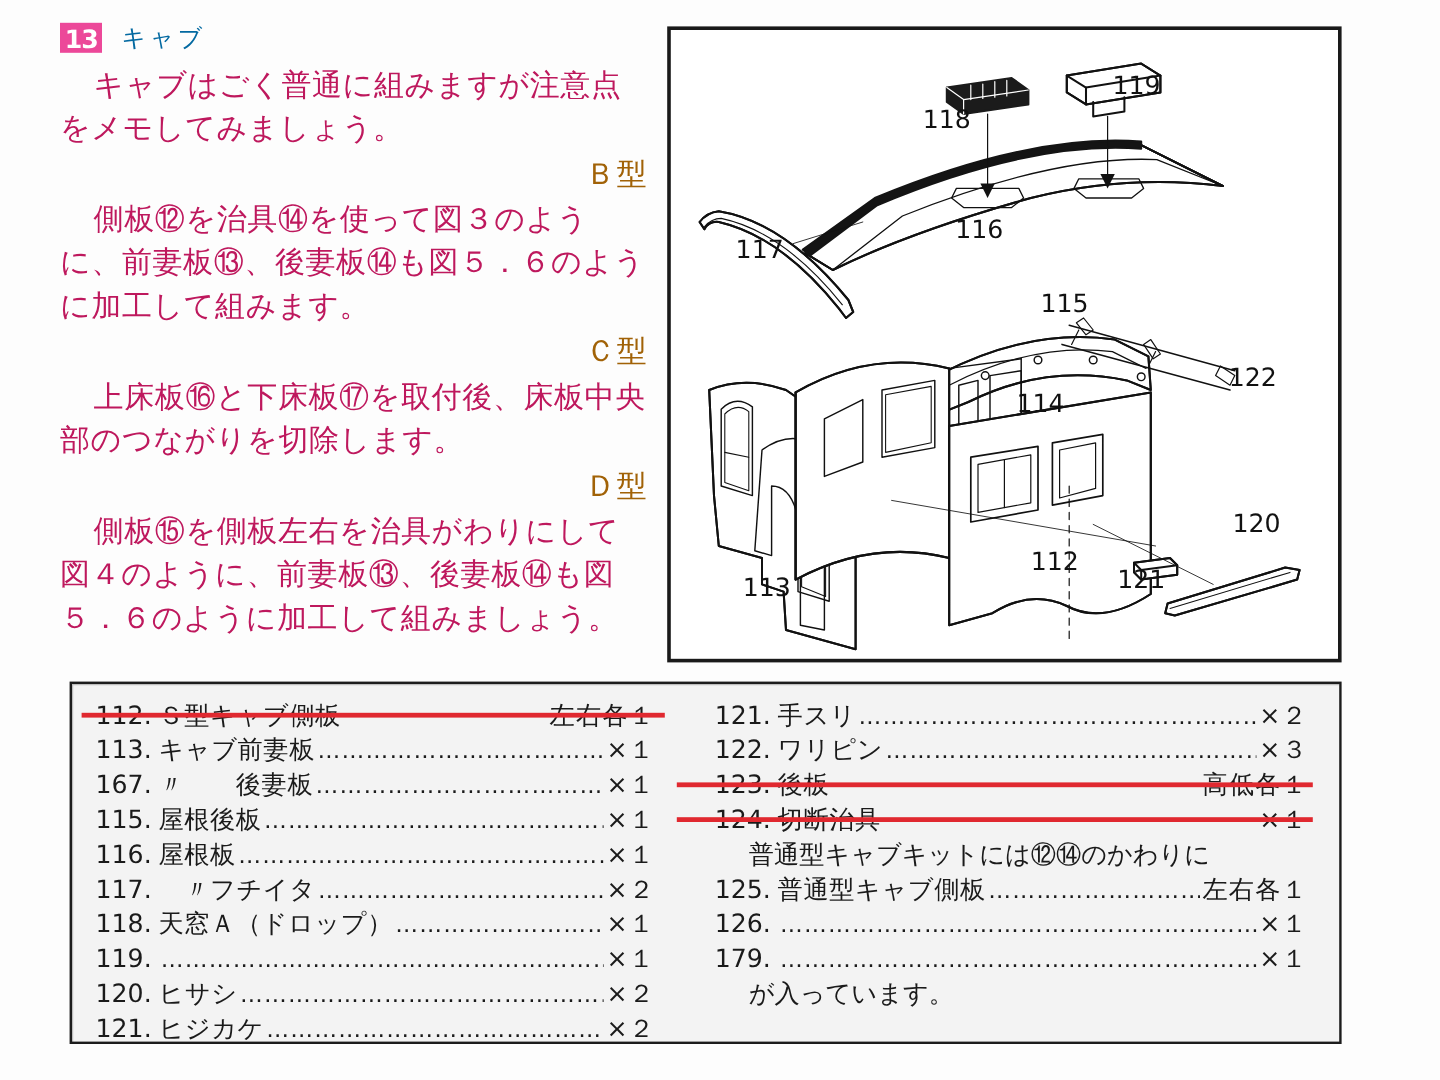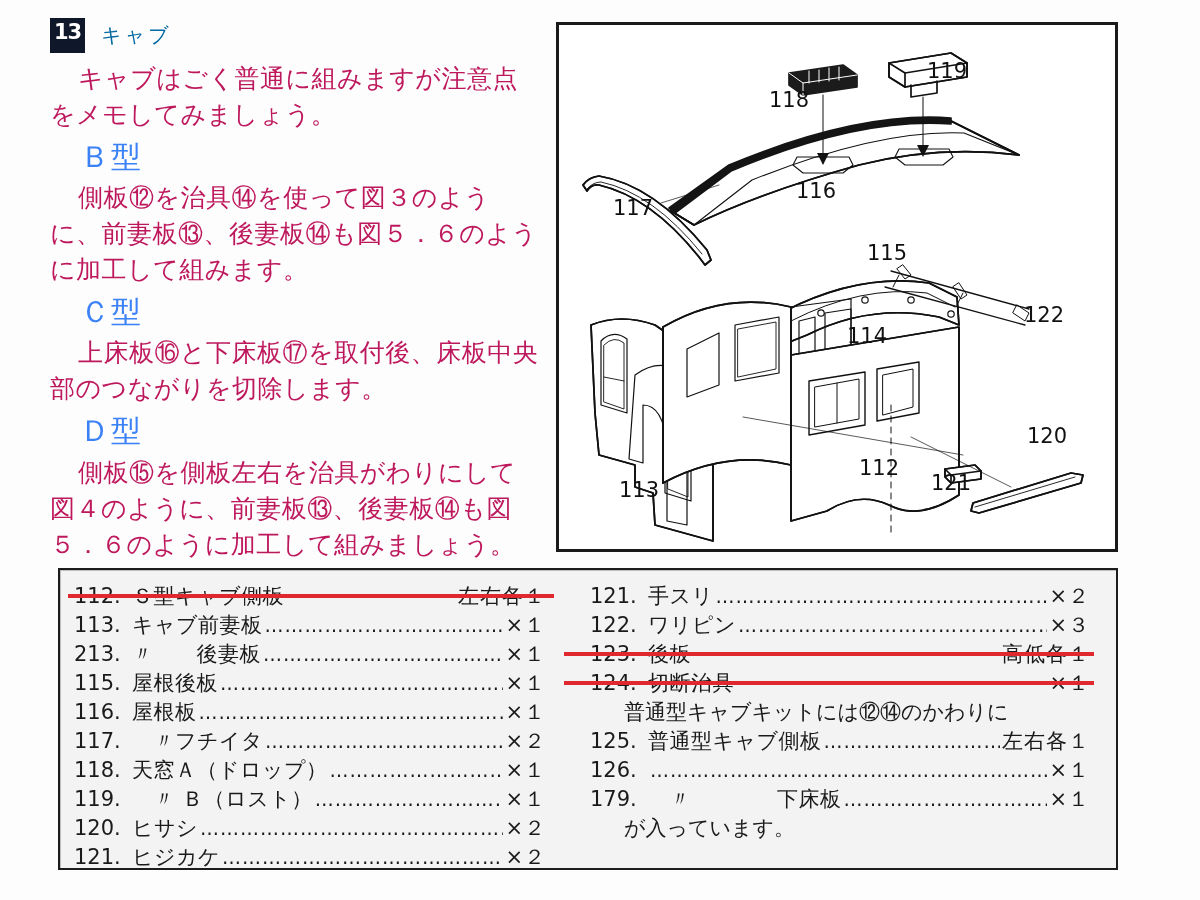--- a/index.html
+++ b/index.html
@@ -25,49 +25,50 @@
     width: 490px;
   }
   .section-heading {
     display: flex;
     align-items: center;
     gap: 16px;
     margin-bottom: 8px;
   }
   .section-badge {
     display: inline-block;
-    background: #0f172a;
+    background: #ec4899;
     color: #ffffff;
     font-size: 21px;
     font-weight: bold;
     line-height: 1;
-    padding: 4px 4px 10px 4px;
+    padding: 4px 4px 0 4px;
     letter-spacing: -1px;
     font-family: "DejaVu Sans", "Liberation Sans", sans-serif;
   }
   .section-title {
     font-size: 20px;
     color: #0369a1;
     letter-spacing: 3px;
   }
   .para {
     font-size: 25px;
     line-height: 1.44;
     color: #be185d;
     letter-spacing: 0.5px;
     margin: 0 0 2px 0;
     text-indent: 28px;
   }
   .subhead {
-    font-size: 30px;
+    font-size: 25px;
     line-height: 1.44;
-    color: #3b82f6;
+    color: #a16207;
     margin: 0 0 2px 0;
     padding-left: 30px;
     letter-spacing: 1px;
+    text-align: right;
   }
 
   
   #diagram-panel {
     position: absolute;
     left: 556px;
     top: 22px;
     width: 562px;
     height: 530px;
     border: 3px solid #1a1a1a;
@@ -118,20 +119,21 @@
     font-size: 21px;
     color: #1a1a1a;
     height: 29px;
     line-height: 29px;
     white-space: nowrap;
   }
   .p-num {
     width: 58px;
     flex: 0 0 58px;
     letter-spacing: 0px;
+    text-align: center;
   }
   .p-name {
     flex: 0 0 auto;
     letter-spacing: 0.5px;
   }
   .p-dots {
     flex: 1 1 auto;
     overflow: hidden;
     margin: 0 2px;
     letter-spacing: 1px;
@@ -336,21 +338,21 @@
             <span class="p-dots">…………………………………………………………………………………………………………</span>
             <span class="p-qty">左右各１</span>
           </div>
           <div class="part-row">
             <span class="p-num">113.</span>
             <span class="p-name">キャブ前妻板</span>
             <span class="p-dots">…………………………………………………………………………………………………………</span>
             <span class="p-qty">×１</span>
           </div>
           <div class="part-row">
-            <span class="p-num">213.</span>
+            <span class="p-num">167.</span>
             <span class="p-name">〃　　後妻板</span>
             <span class="p-dots">…………………………………………………………………………………………………………</span>
             <span class="p-qty">×１</span>
           </div>
           <div class="part-row">
             <span class="p-num">115.</span>
             <span class="p-name">屋根後板</span>
             <span class="p-dots">…………………………………………………………………………………………………………</span>
             <span class="p-qty">×１</span>
           </div>
@@ -367,21 +369,20 @@
             <span class="p-qty">×２</span>
           </div>
           <div class="part-row">
             <span class="p-num">118.</span>
             <span class="p-name">天窓Ａ（ドロップ）</span>
             <span class="p-dots">…………………………………………………………………………………………………………</span>
             <span class="p-qty">×１</span>
           </div>
           <div class="part-row">
             <span class="p-num">119.</span>
-            <span class="p-name">　〃 Ｂ（ロスト）</span>
             <span class="p-dots">…………………………………………………………………………………………………………</span>
             <span class="p-qty">×１</span>
           </div>
           <div class="part-row">
             <span class="p-num">120.</span>
             <span class="p-name">ヒサシ</span>
             <span class="p-dots">…………………………………………………………………………………………………………</span>
             <span class="p-qty">×２</span>
           </div>
           <div class="part-row">
@@ -423,21 +424,20 @@
             <span class="p-dots">…………………………………………………………………………………………………………</span>
             <span class="p-qty">左右各１</span>
           </div>
           <div class="part-row">
             <span class="p-num">126.</span>
             <span class="p-dots">…………………………………………………………………………………………………………</span>
             <span class="p-qty">×１</span>
           </div>
           <div class="part-row">
             <span class="p-num">179.</span>
-            <span class="p-name">　〃　　　　下床板</span>
             <span class="p-dots">…………………………………………………………………………………………………………</span>
             <span class="p-qty">×１</span>
           </div>
           <div class="part-row note">が入っています。</div>
         </div>
     </div>
   </div>
 
 </div>
 

